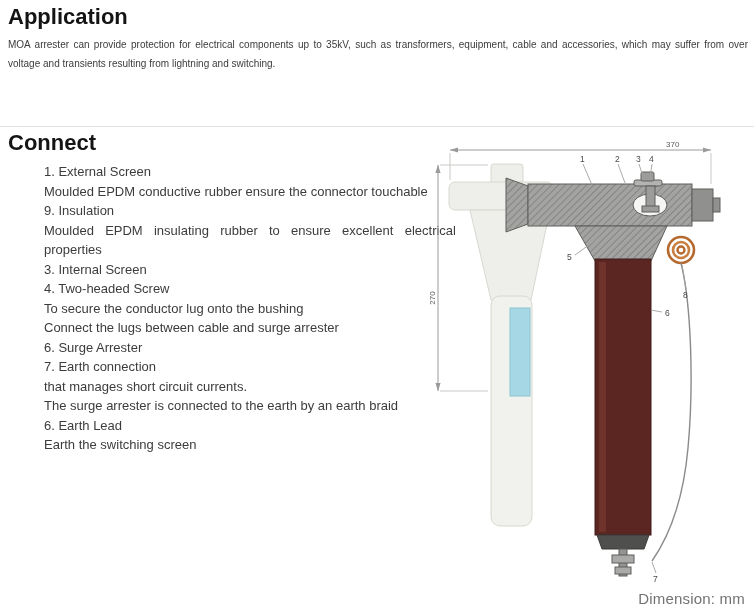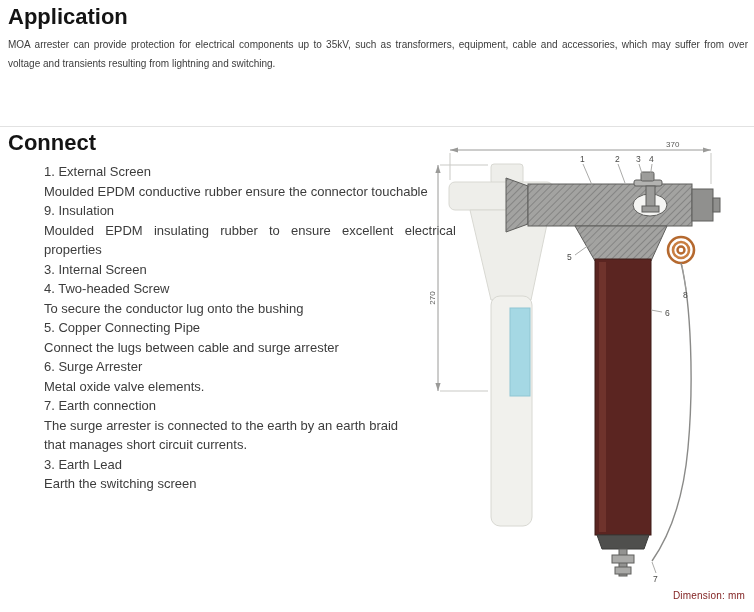--- a/index.html
+++ b/index.html
@@ -25,21 +25,21 @@
   }
   .design-heading { position: absolute; left: 8px; top: 132px; }
   .design-list {
     position: absolute; left: 8px; top: 162px; width: 412px;
     font-size: 13px; line-height: 19.5px; text-align: justify; color: #3c3c3c; margin-left: 36px;
   }
   .design-list div { margin: 0; }
   .diagram-wrap { position: absolute; left: 428px; top: 138px; width: 326px; height: 458px; }
   .dimension-note {
     position: absolute; right: 9px; top: 590px;
-    font-size: 10px; color: #7f1d1d; letter-spacing: 0.2px;
+    font-size: 15px; color: #737373; letter-spacing: 0.2px;
   }
   .svgdim  { font: 8px "Liberation Sans", sans-serif; fill: #5a5a58; }
   .svgnum  { font: 8.5px "Liberation Sans", sans-serif; fill: #4a4a48; }
 </style>
 </head>
 <body>
 
 <div class="app-block">
   <h1 class="section-heading">Application</h1>
   <p>MOA arrester can provide protection for electrical components up to 35kV, such as transformers, equipment, cable and accessories, which may suffer from over voltage and transients resulting from lightning and switching.</p>
@@ -50,28 +50,26 @@
 <h1 class="section-heading design-heading">Connect</h1>
 
 <div class="design-list">
   <div>1. External Screen</div>
   <div>Moulded EPDM conductive rubber ensure the connector touchable</div>
   <div>9. Insulation</div>
   <div>Moulded EPDM insulating rubber to ensure excellent electrical properties</div>
   <div>3. Internal Screen</div>
   <div>4. Two-headed Screw</div>
   <div>To secure the conductor lug onto the bushing</div>
-  <div>5. Copper Connecting Pipe</div>
   <div>Connect the lugs between cable and surge arrester</div>
   <div>6. Surge Arrester</div>
-  <div>Metal oxide valve elements.</div>
   <div>7. Earth connection</div>
+  <div>that manages short circuit currents.</div>
   <div>The surge arrester is connected to the earth by an earth braid</div>
-  <div>that manages short circuit currents.</div>
-  <div>3. Earth Lead</div>
+  <div>6. Earth Lead</div>
   <div>Earth the switching screen</div>
 </div>
 
 <div class="diagram-wrap">
 <svg width="326" height="458" viewBox="0 0 326 458">
   <defs>
     <pattern id="hatch" width="5" height="5" patternUnits="userSpaceOnUse" patternTransform="rotate(45)">
       <rect width="5" height="5" fill="#a3a3a1"></rect>
       <line x1="0" y1="0" x2="0" y2="5" stroke="#818180" stroke-width="1.8"></line>
     </pattern>

